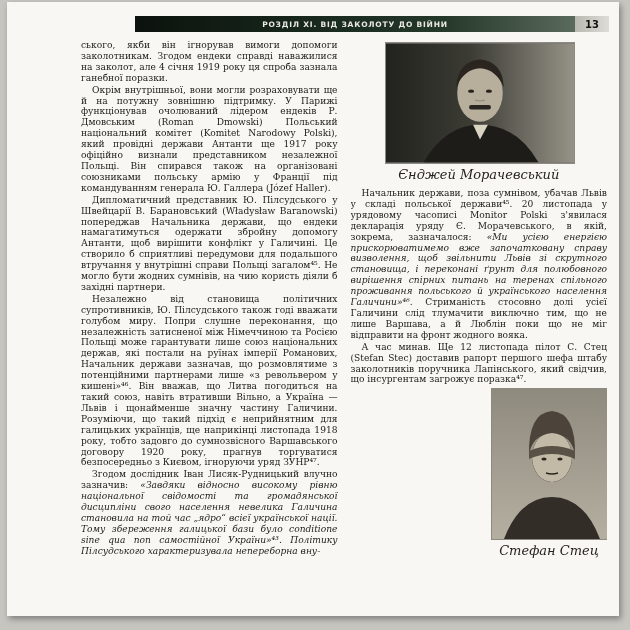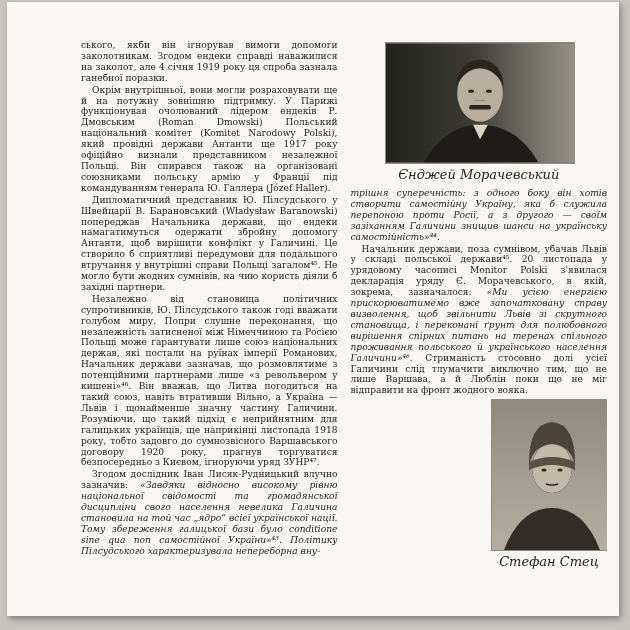--- a/index.html
+++ b/index.html
@@ -84,20 +84,28 @@
     display:block;width:120px;height:150px;
     border:1px solid #8d8a82;
     background:#888;
   }
 </style>
 </head>
 <body>
 
 <div class="page">
 
+  <header class="chapter-bar">
+    <div class="bar-dark">
+      <span class="bar-title">РОЗДІЛ XI. ВІД ЗАКОЛОТУ ДО ВІЙНИ</span>
+    </div>
+    <div class="bar-numbox">
+      <span class="bar-num">13</span>
+    </div>
+  </header>
 
   <div class="cols">
 
     <div class="col">
       <p class="noindent">ського, якби він ігнорував вимоги допомоги заколотникам. Згодом ендеки справді наважилися на заколот, але 4 січня 1919 року ця спроба зазнала ганебної поразки.</p>
       <p>Окрім внутрішньої, вони могли розраховувати ще й на потужну зовнішню підтримку. У Парижі функціонував очолюваний лідером ендеків Р. Дмовським (Roman Dmowski) Польський національний комітет (Komitet Narodowy Polski), який провідні держави Антанти ще 1917 року офіційно визнали представником незалежної Польщі. Він спирався також на організовані союзниками польську армію у Франції під командуванням генерала Ю. Галлера (Józef Haller).</p>
       <p>Дипломатичний представник Ю. Пілсудського у Швейцарії В. Барановський (Władysław Baranowski) попереджав Начальника держави, що ендеки намагатимуться одержати збройну допомогу Антанти, щоб вирішити конфлікт у Галичині. Це створило б сприятливі передумови для подальшого втручання у внутрішні справи Польщі загалом⁴⁵. Не могло бути жодних сумнівів, на чию користь діяли б західні партнери.</p>
       <p>Незалежно від становища політичних супротивників, Ю. Пілсудського також годі вважати голубом миру. Попри слушне переконання, що незалежність затисненої між Німеччиною та Росією Польщі може гарантувати лише союз національних держав, які постали на руїнах імперії Романових, Начальник держави зазначав, що розмовлятиме з потенційними партнерами лише «з револьвером у кишені»⁴⁶. Він вважав, що Литва погодиться на такий союз, навіть втративши Вільно, а Україна — Львів і щонайменше значну частину Галичини. Розуміючи, що такий підхід є неприйнятним для галицьких українців, ще наприкінці листопада 1918 року, тобто задовго до сумнозвісного Варшавського договору 1920 року, прагнув торгуватися безпосередньо з Києвом, ігноруючи уряд ЗУНР⁴⁷.</p>
       <p><span>Згодом дослідник Іван Лисяк-Рудницький влучно зазначив: </span><span class="it">«Завдяки відносно високому рівню національної свідомості та громадянської дисципліни свого населення невелика Галичина становила на той час „ядро“ всієї української нації. Тому збереження галицької бази було conditione sine qua non самостійної України»⁴³. Політику Пілсудського характеризувала непереборна вну-</span></p>
     </div>
@@ -119,22 +127,22 @@
           <ellipse cx="95" cy="50" rx="23" ry="29" fill="#b7ae9c"></ellipse>
           <path d="M71 44 Q72 18 95 16 Q118 18 119 44 Q111 26 95 25 Q79 26 71 44 Z" fill="#2a251f"></path>
           <ellipse cx="86" cy="48" rx="3" ry="1.7" fill="#2a251f"></ellipse>
           <ellipse cx="104" cy="48" rx="3" ry="1.7" fill="#2a251f"></ellipse>
           <rect x="84" y="62" width="22" height="4.5" rx="2" fill="#2a251f"></rect>
           <path d="M90 57 Q95 59 100 57" stroke="#8e8574" stroke-width="1" fill="none"></path>
         </svg>
         <figcaption>Єнджей Морачевський</figcaption>
       </figure>
 
-      <p class="noindent it">трішня суперечність: з одного боку він хотів створити самостійну Україну, яка б служила перепоною проти Росії, а з другого — своїм зазіханням Галичини знищив шанси на українську самостійність»⁴⁴.</p>
       <p><span>Начальник держави, поза сумнівом, убачав Львів у складі польської держави⁴⁵. 20 листопада у урядовому часописі Monitor Polski з'явилася декларація уряду Є. Морачевського, в якій, зокрема, зазначалося: </span><span class="it">«Ми усією енергією прискорюватимемо вже започатковану справу визволення, щоб звільнити Львів зі скрутного становища, і переконані ґрунт для полюбовного вирішення спірних питань на теренах спільного проживання польського й українського населення Галичини»⁴⁶.</span><span> Стриманість стосовно долі усієї Галичини слід тлумачити виключно тим, що не лише Варшава, а й Люблін поки що не міг відправити на фронт жодного вояка.</span></p>
+      <p>А час минав. Ще 12 листопада пілот С. Стец (Stefan Stec) доставив рапорт першого шефа штабу заколотників поручника Лапінського, який свідчив, що інсургентам загрожує поразка⁴⁷.</p>
 
       <div class="wrapblock">
         <figure class="fig2">
           <svg viewBox="0 0 120 150" aria-hidden="true">
             <defs>
               <linearGradient id="g2" x1="0" y1="0" x2="0" y2="1">
                 <stop offset="0" stop-color="#8f8a7e"></stop>
                 <stop offset="1" stop-color="#b5afa1"></stop>
               </linearGradient>
             </defs>

